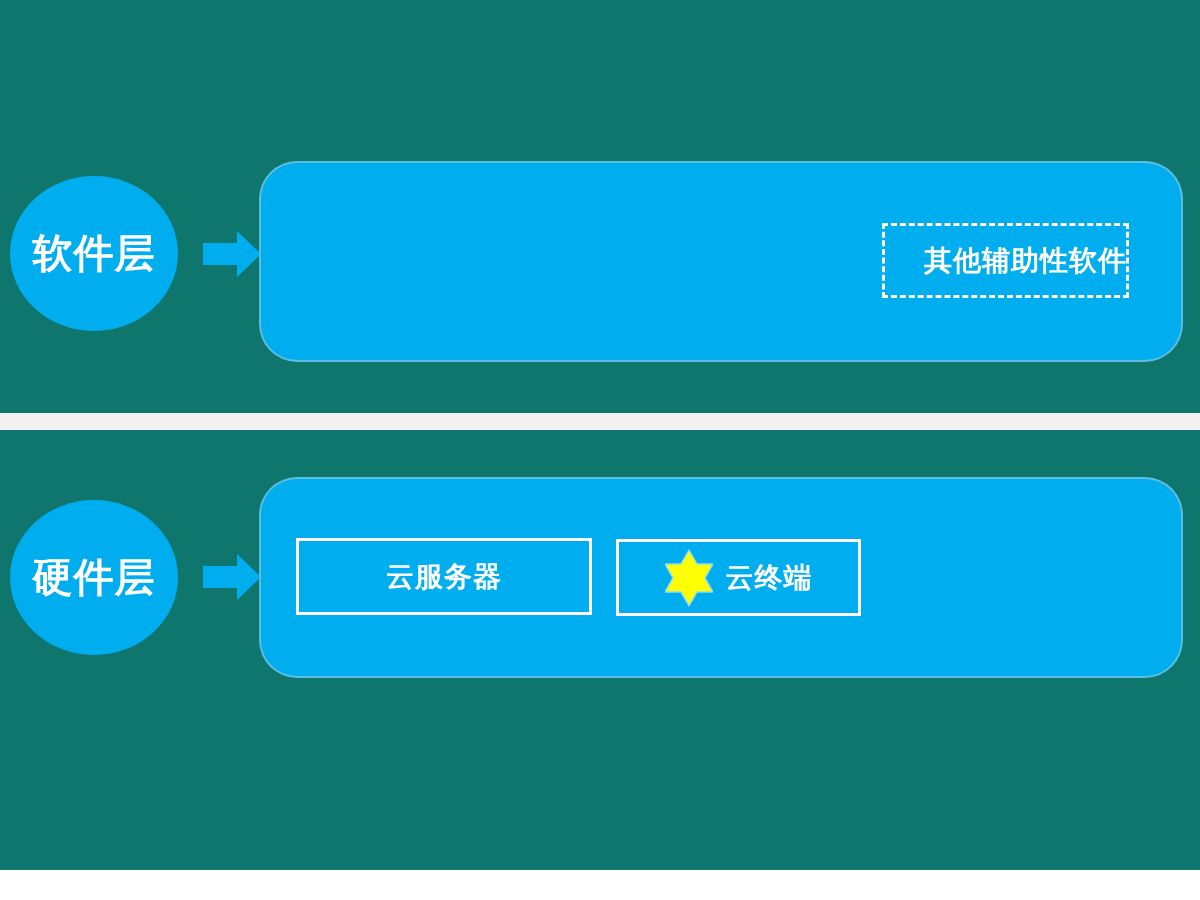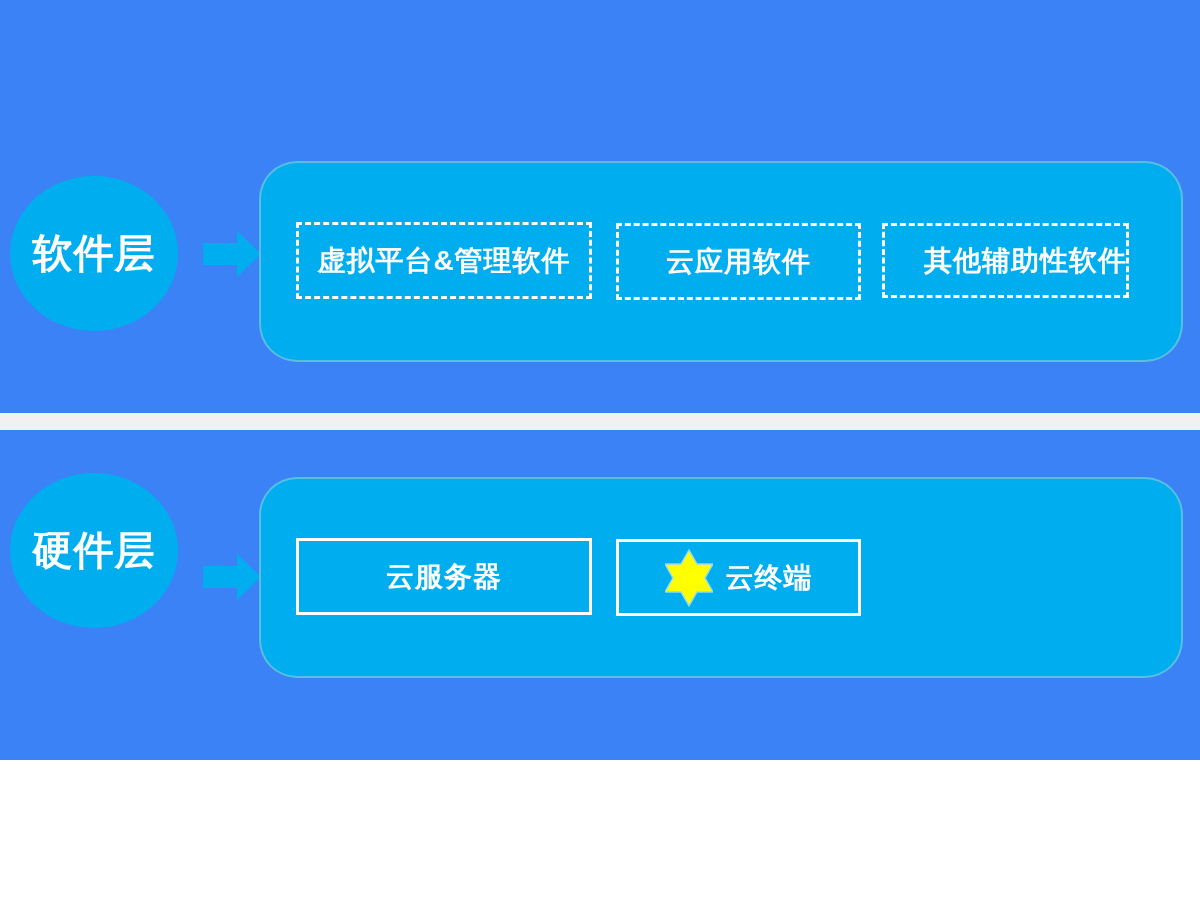--- a/index.html
+++ b/index.html
@@ -1,34 +1,34 @@
 <!DOCTYPE html>
 <html><head>
 <meta charset="utf-8">
 <style>
   html,body{margin:0;padding:0;background:#ffffff;}
   .canvas{
     position:relative;
-    width:1200px;height:760px;
-    background:#3b82f6;
+    width:1200px;height:870px;
+    background:#0f766e;
     overflow:hidden;
     font-family:"Liberation Sans","DejaVu Sans",sans-serif;
   }
   .gray-band{
     position:absolute;left:0;top:413px;width:1200px;height:17px;
     background:#f1f1f1;
   }
   .layer-circle{
     position:absolute;left:10px;width:168px;height:155px;
     background:#00AEF0;border-radius:50%;
     display:flex;align-items:center;justify-content:center;
     color:#ffffff;font-size:40px;font-weight:700;letter-spacing:1px;
   }
   .circle-software{top:176px;}
-  .circle-hardware{top:473px;text-align:center;}
+  .circle-hardware{top:500px;text-align:center;}
   .arrow{position:absolute;left:203px;width:58px;height:46px;}
   .arrow-software{top:231px;}
   .arrow-hardware{top:554px;}
   .panel{
     position:absolute;left:259px;width:920px;height:197px;
     background:#00AEF0;border-radius:38px;
     border:2px solid rgba(150,200,215,0.6);
   }
   .panel-software{top:161px;}
   .panel-hardware{top:477px;}
@@ -55,26 +55,20 @@
 
   <div class="layer-circle circle-software">
     <span class="label">软件层</span>
   </div>
 
   <svg class="arrow arrow-software" viewBox="0 0 58 46">
     <polygon points="0,12 34,12 34,0 58,23 34,46 34,34 0,34" fill="#00AEF0"></polygon>
   </svg>
 
   <div class="panel panel-software">
-    <div class="box box-dashed box-a">
-      <span class="label">虚拟平台&amp;管理软件</span>
-    </div>
-    <div class="box box-dashed box-b">
-      <span class="label">云应用软件</span>
-    </div>
     <div class="box box-dashed box-c">
       <span class="label">其他辅助性软件</span>
     </div>
   </div>
 
   <div class="layer-circle circle-hardware">
     <span class="label">硬件层</span>
   </div>
 
   <svg class="arrow arrow-hardware" viewBox="0 0 58 46">

